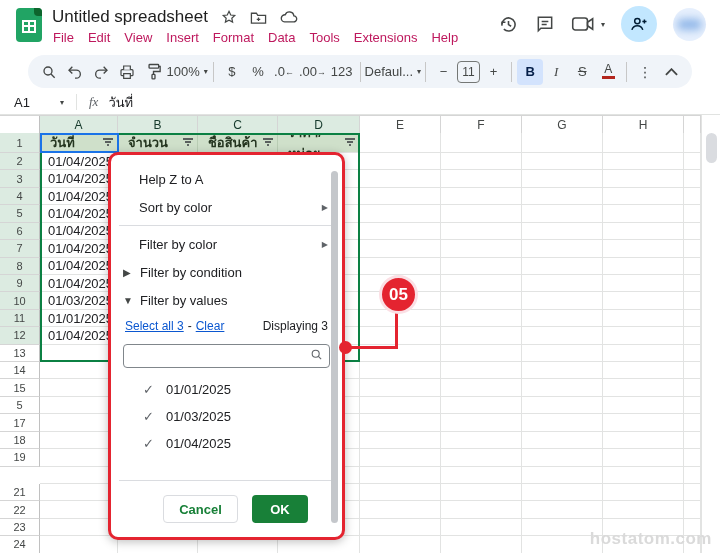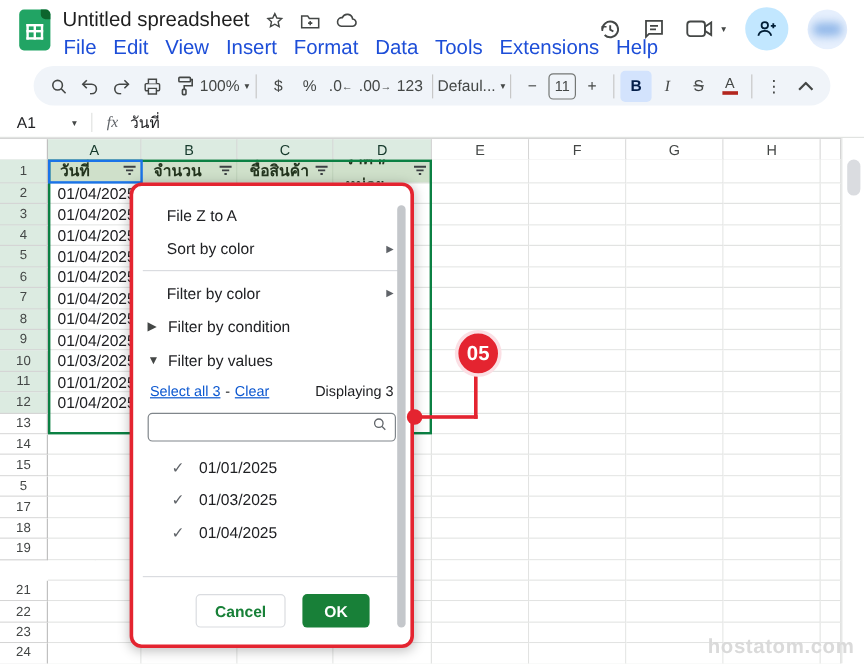--- a/index.html
+++ b/index.html
@@ -16,21 +16,21 @@
        linear-gradient(#fff,#fff) 0 0/14px 2.2px no-repeat,
        linear-gradient(#fff,#fff) 0 5.4px/14px 2.2px no-repeat,
        linear-gradient(#fff,#fff) 0 10.8px/14px 2.2px no-repeat,
        linear-gradient(#fff,#fff) 0 0/2.2px 13px no-repeat,
        linear-gradient(#fff,#fff) 5.9px 0/2.2px 13px no-repeat,
        linear-gradient(#fff,#fff) 11.8px 0/2.2px 13px no-repeat; }
   .title-row { position:absolute; left:52px; top:7px; display:flex; align-items:center; gap:13px; }
   .doc-title { font-size:17px; color:#1f1f1f; }
   .title-ic { color:#444746; display:flex; align-items:center; }
   .menu-row { position:absolute; left:46px; top:28px; display:flex; }
-  .menu-item { font-size:17px; color:#1d4ed8; padding:2px 7px; border-radius:8px; cursor:default; }
+  .menu-item { font-size:13px; color:#be185d; padding:2px 7px; border-radius:8px; cursor:default; }
   .top-actions { position:absolute; right:14px; top:6px; display:flex; align-items:center; gap:16px; }
   .action-ic { display:flex; align-items:center; color:#444746; }
   .share-btn { width:36px; height:36px; border-radius:50%; background:#c2e7ff; display:flex; align-items:center; justify-content:center; color:#001d35; }
   .avatar { width:33px; height:33px; border-radius:50%; background:#e7f0fd; overflow:hidden; position:relative; }
   .avatar .blur-blob { position:absolute; left:4px; top:11px; width:25px; height:11px; background:#8fb6e8; border-radius:5px; filter:blur(4px); }
 
   
   .toolbar { position:absolute; left:28px; top:55px; width:664px; height:33px; background:#f0f4f9; border-radius:17px; display:flex; align-items:center; padding:0 8px; }
   .tb-btn { height:26px; min-width:26px; padding:0 5px; display:flex; align-items:center; justify-content:center; color:#444746; font-size:13px; border-radius:4px; }
   .tb-btn svg { display:block; }
@@ -607,21 +607,21 @@
       </div>
     <div class="range-border"></div>
     <div class="active-cell"></div>
   </div>
   <div class="vscroll">
       <div class="thumb"></div>
     </div>
 
   <div class="filter-panel">
     <div class="mi">
-        <span>File Z to A</span>
+        <span>Help Z to A</span>
       </div>
     <div class="mi">
         <span>Sort by color</span>
         <span class="sub-arrow">▶</span>
       </div>
     <div class="mdiv"></div>
     <div class="mi">
         <span>Filter by color</span>
         <span class="sub-arrow">▶</span>
       </div>

